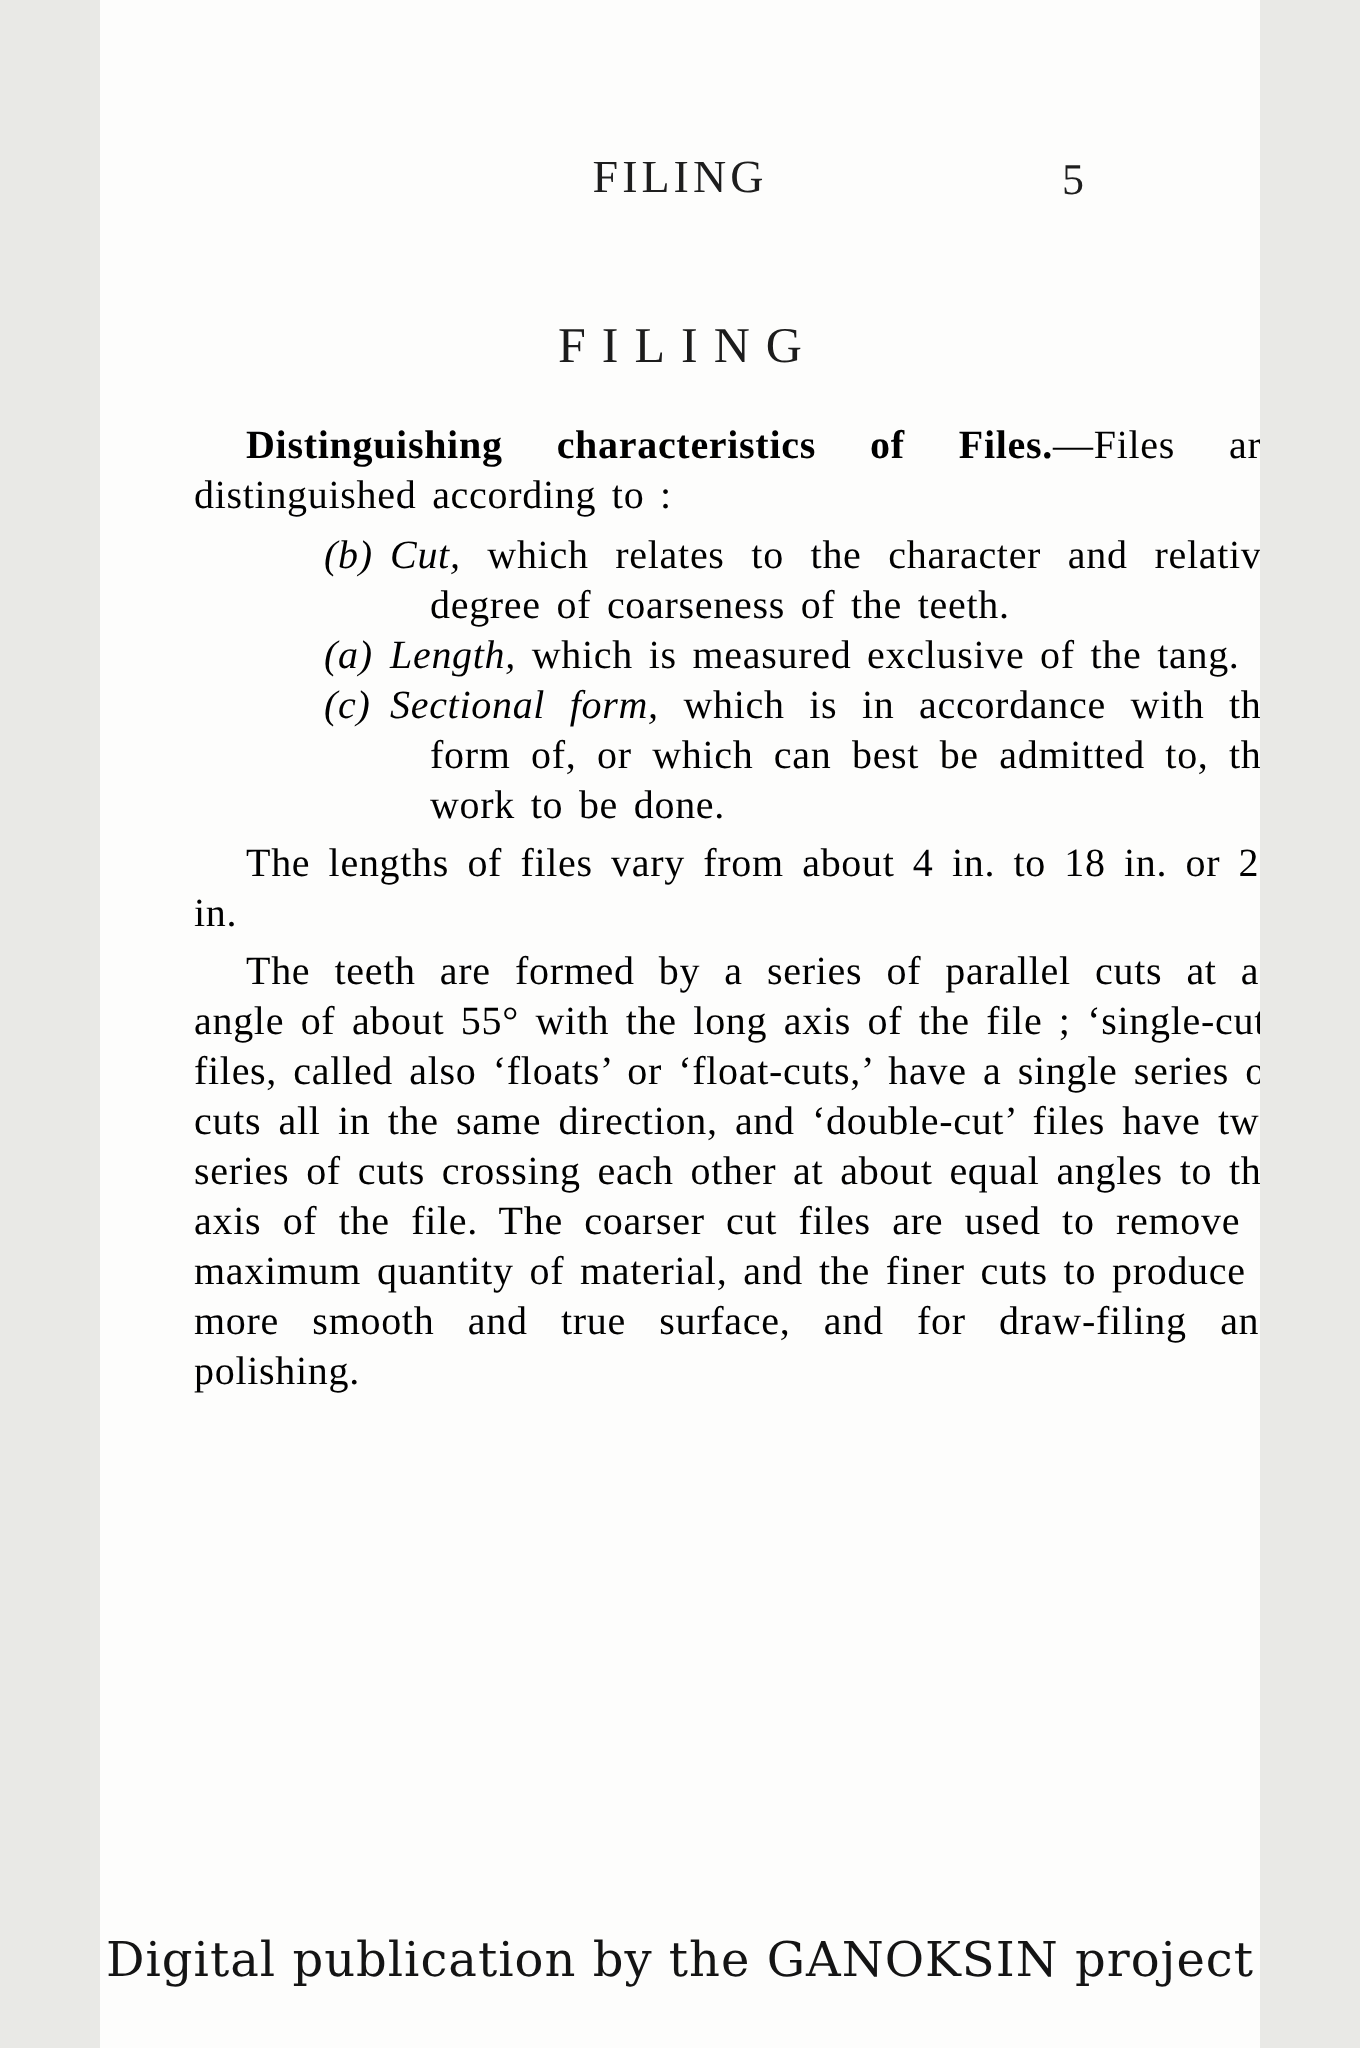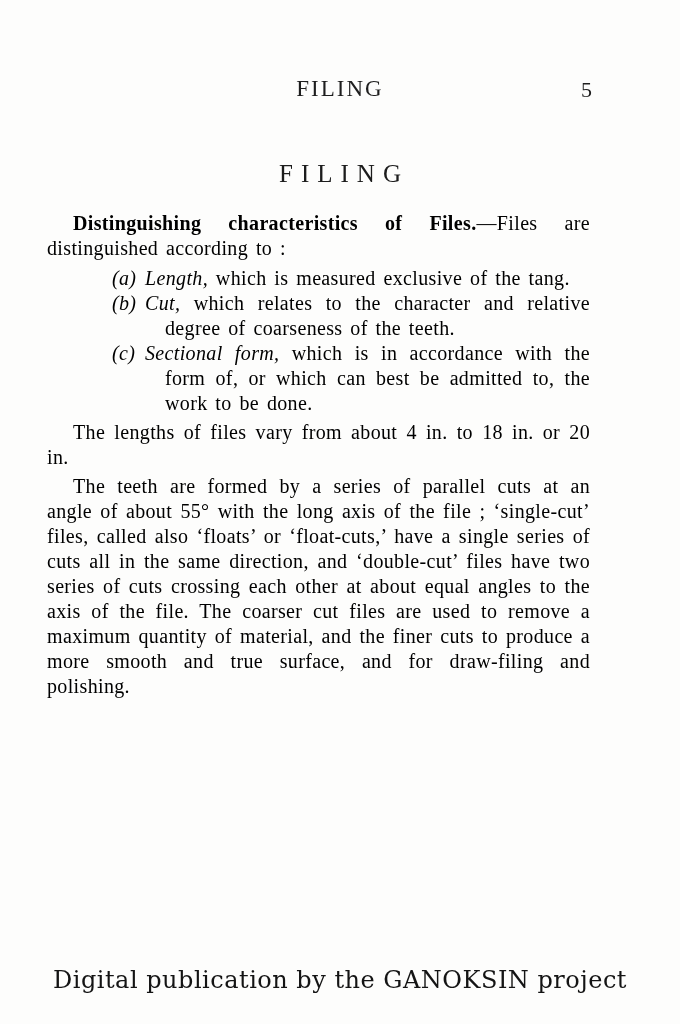--- a/index.html
+++ b/index.html
@@ -2,21 +2,21 @@
 <html><head>
 <meta charset="utf-8">
 <style>
   html, body {
     margin: 0;
     padding: 0;
     background: #e9e9e6;
   }
   .page {
     position: relative;
-    width: 680px;
+    width: 580px;
     height: 1024px;
     margin: 0 auto;
     background: #fdfdfc;
     color: #1b1b1b;
     font-family: "Liberation Serif", "DejaVu Serif", serif;
     overflow: hidden;
   }
   
   .running-head {
     position: absolute;
@@ -110,22 +110,22 @@
   <header class="running-head">
     <span class="running-title">FILING</span>
     <span class="page-number">5</span>
   </header>
 
   <h1 class="chapter-title">FILING</h1>
 
   <main class="body-text" id="content">
       <p class="para"><span class="b">Distinguishing characteristics of Files.</span><span>—Files are distinguished according to :</span></p>
       <div class="hang-list">
+        <div class="hang-item"><span class="hang-label">(b)</span><span class="i">Cut,</span><span> which relates to the character and relative degree of coarseness of the teeth.</span></div>
         <div class="hang-item"><span class="hang-label">(a)</span><span class="i">Length,</span><span> which is measured exclusive of the tang.</span></div>
-        <div class="hang-item"><span class="hang-label">(b)</span><span class="i">Cut,</span><span> which relates to the character and relative degree of coarseness of the teeth.</span></div>
         <div class="hang-item"><span class="hang-label">(c)</span><span class="i">Sectional form,</span><span> which is in accordance with the form of, or which can best be admitted to, the work to be done.</span></div>
       </div>
       <p class="para"><span>The lengths of files vary from about 4 in. to 18 in. or 20 in.</span></p>
       <p class="para"><span>The teeth are formed by a series of parallel cuts at an angle of about 55° with the long axis of the file ; ‘single-cut’ files, called also ‘floats’ or ‘float-cuts,’ have a single series of cuts all in the same direction, and ‘double-cut’ files have two series of cuts crossing each other at about equal angles to the axis of the file. The coarser cut files are used to remove a maximum quantity of material, and the finer cuts to produce a more smooth and true surface, and for draw-filing and polishing.</span></p>
     </main>
 
   <footer class="footer">Digital publication by the GANOKSIN project</footer>
 
 </div>
 

